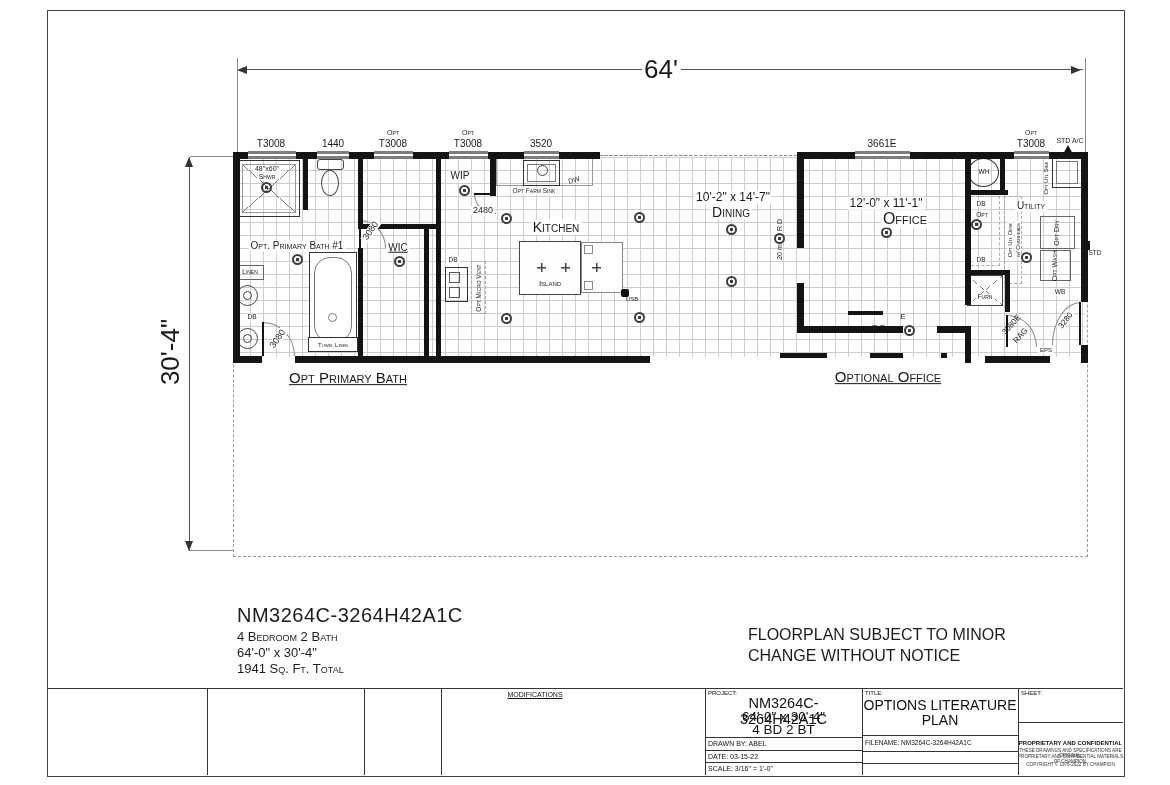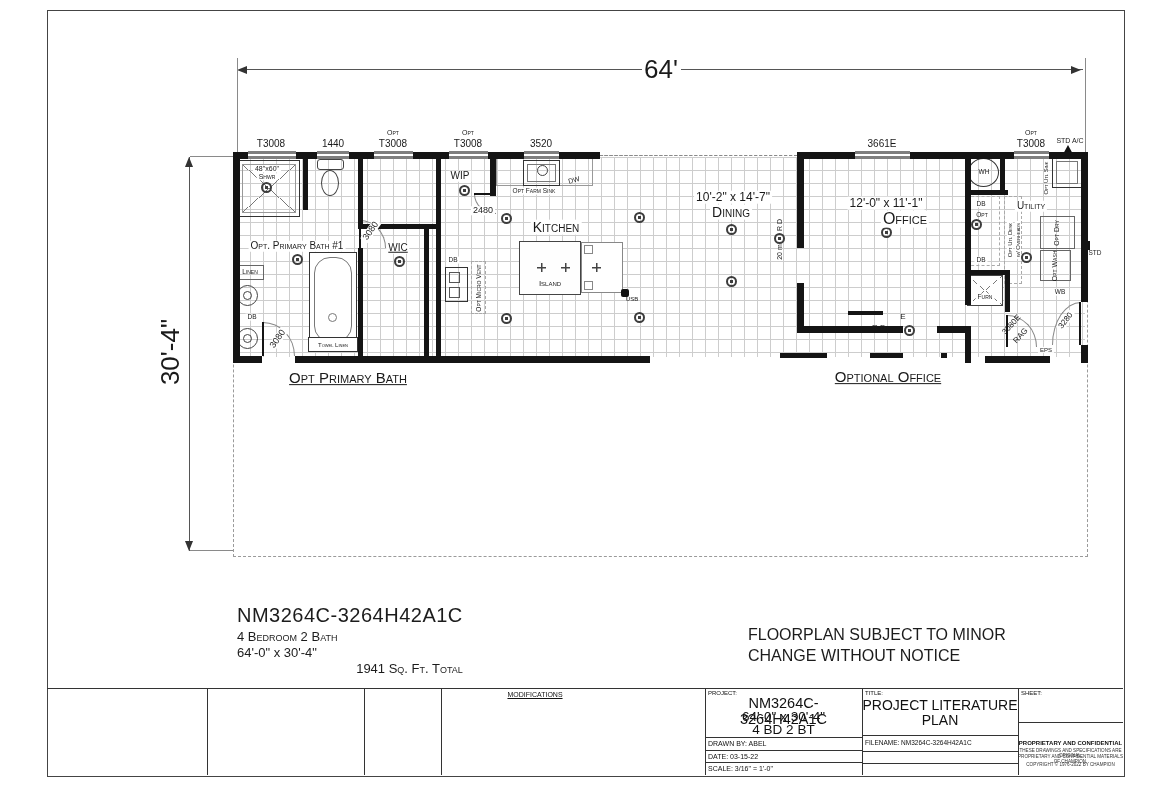--- a/index.html
+++ b/index.html
@@ -231,21 +231,21 @@
       <span class="plab bgw" style="left: 1066px; top: 321px; font-size: 8px; transform: translate(-50%, -50%) rotate(-52deg);">3280</span>
       <span class="plab bgw" style="left: 1046px; top: 350px; font-size: 6px; transform: translate(-50%, -50%);">EPS</span>
       <span class="plab sc ul" style="left: 348px; top: 378px; font-size: 15px; transform: translate(-50%, -50%);">Opt Primary Bath</span>
       <span class="plab sc ul" style="left: 888px; top: 377px; font-size: 15px; transform: translate(-50%, -50%);">Optional Office</span>
     </div>
 
   <div class="abs" style="left:237px;top:604px;">
     <div style="font-size:20px;letter-spacing:.5px;">NM3264C-3264H42A1C</div>
     <div class="sc" style="font-size:13px;margin-top:2px;">4 Bedroom 2 Bath</div>
     <div style="font-size:13px;margin-top:1px;">64'-0" x 30'-4"</div>
-    <div class="sc" style="font-size:13px;margin-top:1px;text-align:right;">1941 Sq. Ft. Total</div>
+    <div class="sc" style="font-size:13px;margin-top:1px;">1941 Sq. Ft. Total</div>
   </div>
 
   <div class="abs" style="left:748px;top:625px;font-size:16px;line-height:1.3;">
     <div>FLOORPLAN SUBJECT TO MINOR</div>
     <div>CHANGE WITHOUT NOTICE</div>
   </div>
 
   <div class="tb-line-h" style="left:47px;top:688px;width:1076px;"></div>
   <div class="tb-line-v" style="left:207px;top:688px;height:87px;"></div>
   <div class="tb-line-v" style="left:364px;top:688px;height:87px;"></div>
@@ -262,21 +262,21 @@
   <div class="tb-text" style="left:705px;top:709px;width:157px;text-align:center;font-size:13.5px;">64'-0" x 30'-4"</div>
   <div class="tb-text" style="left:705px;top:722px;width:157px;text-align:center;font-size:13.5px;">4 BD 2 BT</div>
   <div class="tb-line-h" style="left:705px;top:737px;width:157px;"></div>
   <span class="tb-text" style="left:708px;top:740px;font-size:7px;">DRAWN BY: ABEL</span>
   <div class="tb-line-h" style="left:705px;top:750px;width:157px;"></div>
   <span class="tb-text" style="left:708px;top:753px;font-size:7px;">DATE: 03-15-22</span>
   <div class="tb-line-h" style="left:705px;top:762px;width:157px;"></div>
   <span class="tb-text" style="left:708px;top:765px;font-size:7px;">SCALE: 3/16" = 1'-0"</span>
 
   <span class="tb-text" style="left:865px;top:690px;font-size:6px;">TITLE:</span>
-  <div class="tb-text" style="left:862px;top:697px;width:156px;text-align:center;font-size:14px;">PROJECT LITERATURE</div>
+  <div class="tb-text" style="left:862px;top:697px;width:156px;text-align:center;font-size:14px;">OPTIONS LITERATURE</div>
   <div class="tb-text" style="left:862px;top:712px;width:156px;text-align:center;font-size:14px;">PLAN</div>
   <div class="tb-line-h" style="left:862px;top:735px;width:156px;"></div>
   <span class="tb-text" style="left:865px;top:739px;font-size:6.5px;">FILENAME: NM3264C-3264H42A1C</span>
   <div class="tb-line-h" style="left:862px;top:751px;width:156px;"></div>
   <div class="tb-line-h" style="left:862px;top:763px;width:156px;"></div>
 
   <span class="tb-text" style="left:1021px;top:690px;font-size:6px;">SHEET:</span>
   <div class="tb-line-h" style="left:1018px;top:722px;width:105px;"></div>
   <div class="tb-text" style="left:1018px;top:740px;width:105px;text-align:center;font-size:6px;font-weight:bold;">PROPRIETARY AND CONFIDENTIAL</div>
   <div class="tb-text" style="left:1018px;top:748px;width:105px;text-align:center;font-size:4.6px;color:#333;">THESE DRAWINGS AND SPECIFICATIONS ARE ORIGINAL,</div>

